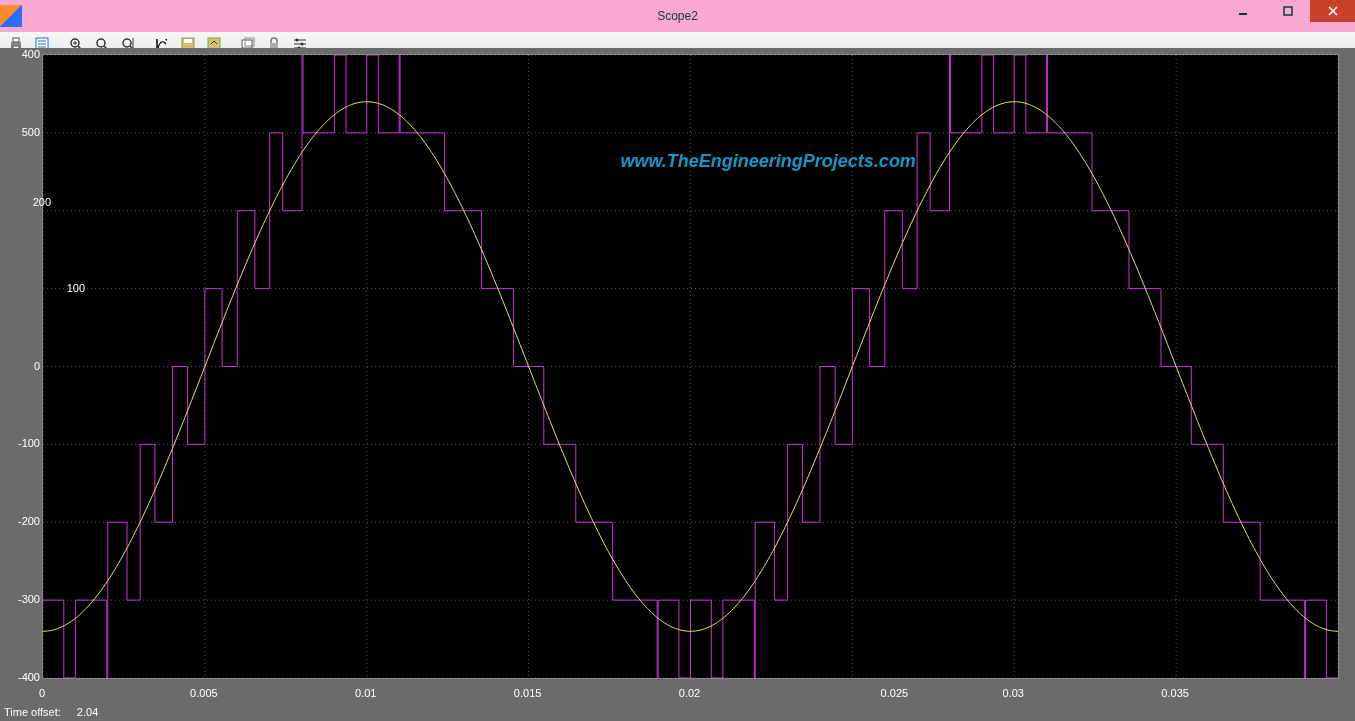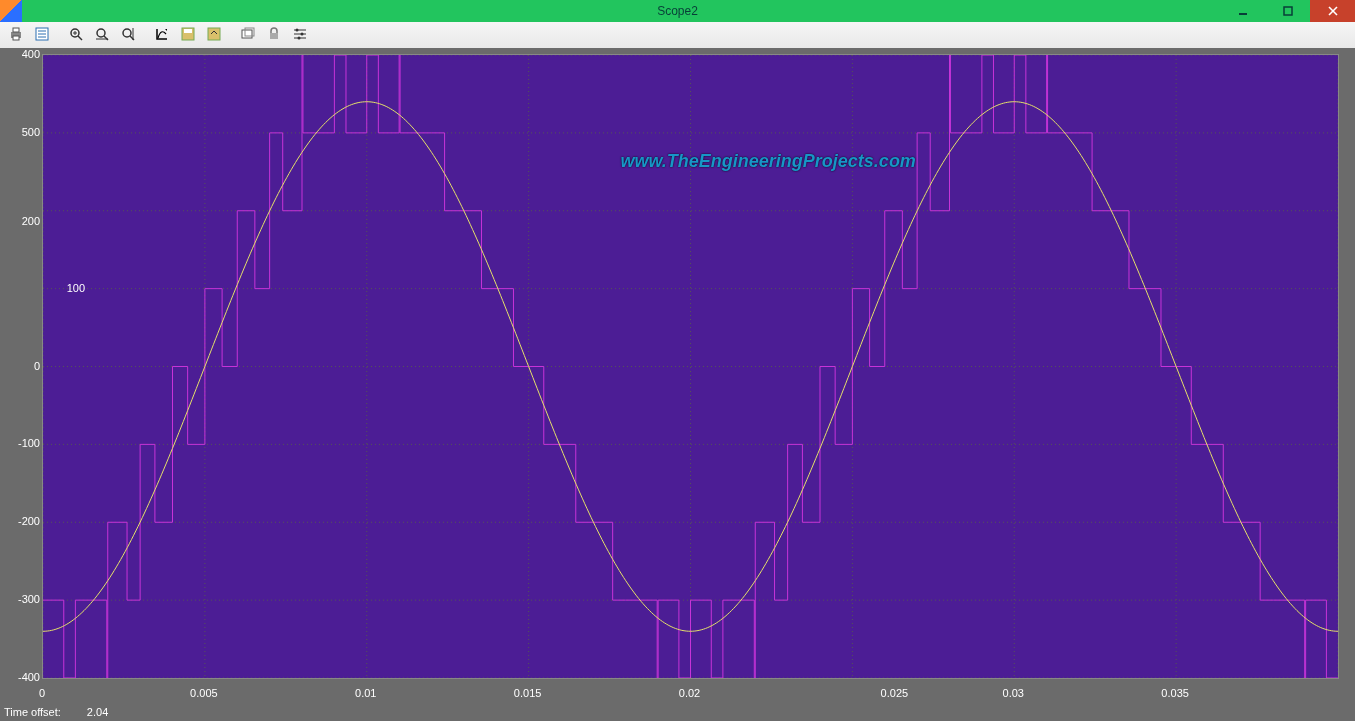--- a/index.html
+++ b/index.html
@@ -2,21 +2,21 @@
 <html><head>
 <meta charset="utf-8">
 <style>
   html, body {
     margin: 0; padding: 0; width: 1355px; height: 721px;
     font-family: "Segoe UI", Tahoma, sans-serif; font-size: 12px;
     background: #000; color: #fff; overflow: hidden; user-select: none;
   }
   
   .titlebar {
-    height: 22px; background: #22c55e; display: flex; align-items: center;
+    height: 32px; background: #f9a8d4; display: flex; align-items: center;
     position: relative;
     text-align: right;
   }
   .titlebar .icon-slot {
     width: 22px; height: 22px; display: flex; align-items: center; justify-content: center;
     background: linear-gradient(135deg,#ff8a2b 0 50%,#2b6fff 50% 100%);
     margin-right: 4px;
   }
   .titlebar .title {
     position: absolute; left: 50%; transform: translateX(-50%);
@@ -43,38 +43,38 @@
   }
   .tsep { width: 6px; }
 
   
   .plot-wrap {
     position: absolute; left: 0; right: 0; top: 48px; bottom: 18px;
     background: #6b6b6b;
   }
   .axes {
     position: absolute; left: 42px; right: 16px; top: 6px; bottom: 24px;
-    background: #4c1d95; border: 1px solid #888;
+    background: #000000; border: 1px solid #888;
   }
   .ytick {
     position: absolute; left: 0; width: 40px; text-align: right; color: #fff;
     font-size: 11px; transform: translateY(-50%); padding-right: 4px;
   }
   .xtick {
     position: absolute; bottom: 4px; color: #fff; font-size: 11px;
     transform: translateX(-50%);
   }
   .watermark {
     position: absolute; color: #1796c7; font-weight: bold; font-style: italic;
     font-size: 18px; pointer-events: none; text-shadow: 0 0 2px #000;
   }
   .statusbar {
     position: absolute; left: 0; right: 0; bottom: 0; height: 18px;
     background: #6b6b6b; color: #fff; font-size: 11px;
-    display: flex; align-items: center; padding-left: 4px; gap: 26px;
+    display: flex; align-items: center; padding-left: 4px; gap: 16px;
   }
   svg.plot { position:absolute; inset:0; width:100%; height:100%; }
 </style>
 </head>
 <body>
 
 <div class="titlebar">
   <div class="icon-slot"></div>
   <div class="title">Scope2</div>
   <div class="winbtns">
@@ -207,21 +207,21 @@
       </svg>
     <div class="watermark" id="watermark" style="left: 725.2px; top: 105.91px; transform: translate(-50%, -50%);">www.TheEngineeringProjects.com</div>
   </div>
   <div id="yticks">
       <div class="ytick" style="top: 629px;">-400</div>
       <div class="ytick" style="top: 551.125px;">-300</div>
       <div class="ytick" style="top: 473.25px;">-200</div>
       <div class="ytick" style="top: 395.375px;">-100</div>
       <div class="ytick" style="top: 317.5px;">0</div>
       <div class="ytick" style="top: 239.625px; margin-left: 45px;">100</div>
-      <div class="ytick" style="top: 173px;">200</div>
+      <div class="ytick" style="top: 154px; padding-left: 11px;">200</div>
       <div class="ytick" style="top: 83.875px;">500</div>
       <div class="ytick" style="top: 6px;">400</div>
     </div>
   <div id="xticks">
       <div class="xtick" style="left: 42px;">0</div>
       <div class="xtick" style="left: 203.875px;">0.005</div>
       <div class="xtick" style="left: 365.75px;">0.01</div>
       <div class="xtick" style="left: 527.625px;">0.015</div>
       <div class="xtick" style="left: 689.5px;">0.02</div>
       <div class="xtick" style="left: 851.375px; margin-left: 43px;">0.025</div>

